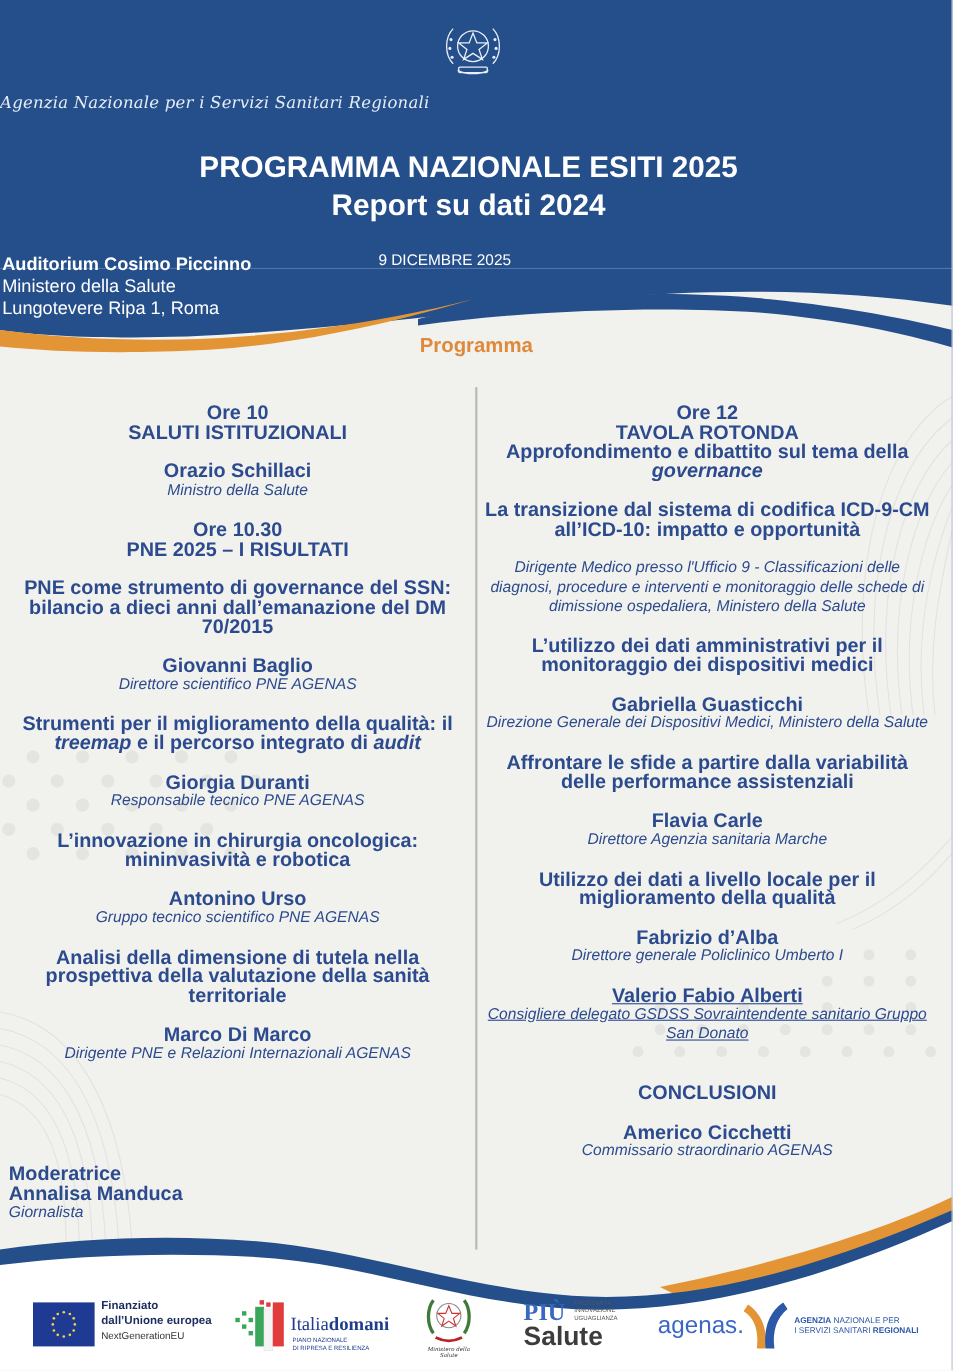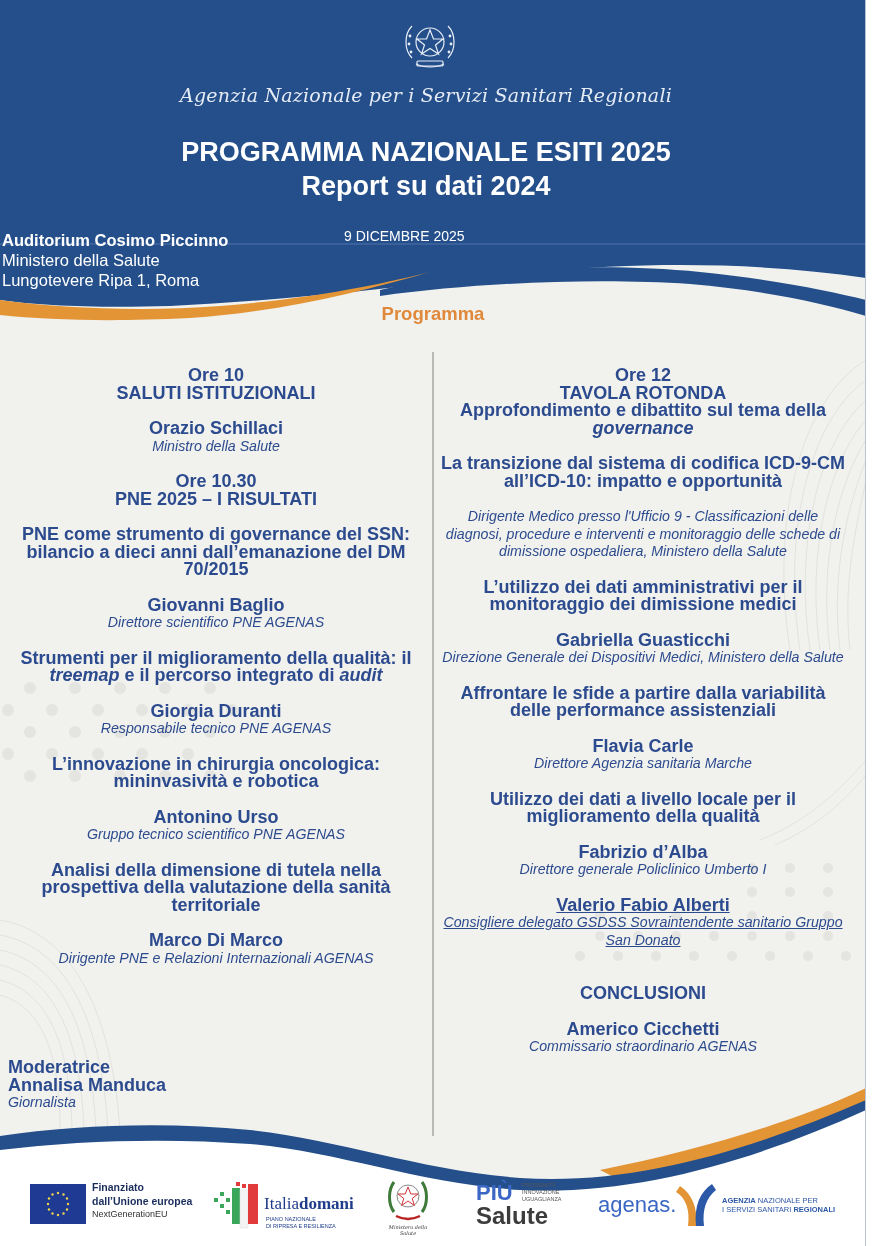--- a/index.html
+++ b/index.html
@@ -5,22 +5,22 @@
   * { box-sizing: border-box; margin: 0; padding: 0; }
   html, body { width: 872px; height: 1246px; overflow: hidden; background: #ffffff; }
   body { font-family: "DejaVu Sans", "Liberation Sans", sans-serif; position: relative; }
 
   .page { position: absolute; left: 0; top: 0; width: 866px; height: 1246px; background: #f1f1ee; overflow: hidden; }
   .page-edge { position: absolute; left: 865px; top: 0; width: 1px; height: 1246px; background: #b9c3d3; }
 
   .header-bg { position: absolute; left: 0; top: 0; width: 872px; height: 345px; }
 
   .emblem { position: absolute; left: 400px; top: 14px; width: 60px; height: 62px; }
-  .agency-script { position: absolute; left: 0; width: 852px; top: 84px; text-align: center;
-    font-family: "DejaVu Serif", "Liberation Serif", serif; font-style: italic; font-size: 19px;
+  .agency-script { position: absolute; left: 0; width: 852px; top: 84px; text-align: left;
+    font-family: "DejaVu Serif", "Liberation Serif", serif; font-style: italic; font-size: 15px;
     color: #e6ecf6; letter-spacing: 0.2px; }
 
   .title { position: absolute; left: 0; width: 852px; top: 135px; text-align: center; color: #ffffff;
     font-family: "Liberation Sans", sans-serif; font-weight: bold; font-size: 27px; line-height: 34px; }
 
   .venue { position: absolute; left: 2px; top: 230px; color: #ffffff; font-family: "Liberation Sans", sans-serif;
     font-size: 16.5px; line-height: 20px; }
   .venue .venue-name { font-weight: bold; }
   .date { position: absolute; left: 344px; top: 228px; color: #ffffff; font-family: "Liberation Sans", sans-serif; font-size: 14px; }
 
@@ -235,21 +235,21 @@
       <div class="b">Approfondimento e dibattito sul tema della</div>
       <div class="b em">governance</div>
     </div>
     <div class="block">
       <div class="b">La transizione dal sistema di codifica ICD-9-CM all’ICD-10: impatto e opportunità</div>
     </div>
     <div class="block">
       <div class="i">Dirigente Medico presso l'Ufficio 9 - Classificazioni delle diagnosi, procedure e interventi e monitoraggio delle schede di dimissione ospedaliera, Ministero della Salute</div>
     </div>
     <div class="block">
-      <div class="b">L’utilizzo dei dati amministrativi per il monitoraggio dei dimissione medici</div>
+      <div class="b">L’utilizzo dei dati amministrativi per il monitoraggio dei dispositivi medici</div>
     </div>
     <div class="block">
       <div class="b">Gabriella Guasticchi</div>
       <div class="i">Direzione Generale dei Dispositivi Medici, Ministero della Salute</div>
     </div>
     <div class="block">
       <div class="b">Affrontare le sfide a partire dalla variabilità delle performance assistenziali</div>
     </div>
     <div class="block">
       <div class="b">Flavia Carle</div>
@@ -341,21 +341,21 @@
         <path d="M8,36 C2,28 2,14 8,6" fill="none" stroke="#3f7a3a" stroke-width="3"></path>
         <path d="M36,36 C42,28 42,14 36,6" fill="none" stroke="#3f7a3a" stroke-width="3"></path>
         <circle cx="22" cy="20" r="11" fill="#ffffff" stroke="#888" stroke-width="1"></circle>
         <path d="M22,11 L24.8,18 L32,18 L26.2,22.5 L28.4,29.5 L22,25 L15.6,29.5 L17.8,22.5 L12,18 L19.2,18 Z" fill="#ffffff" stroke="#c33" stroke-width="1"></path>
         <path d="M10,40 C18,44 26,44 34,40" fill="none" stroke="#b22" stroke-width="2.5"></path>
       </svg>
       <div style="position:absolute;left:-4px;top:48px;width:52px;text-align:center;font-family:'DejaVu Serif',serif;font-style:italic;font-size:5px;color:#333;">Ministero della Salute</div>
     </div>
 
     <div class="logo piu">
-      <div style="position:absolute;left:2px;top:0;font-family:Liberation Sans, sans-serif;font-weight:bold;font-size:22px;color:#3a66c4;">PIÙ</div>
+      <div style="position:absolute;left:2px;top:0;font-family:Liberation Serif, serif;font-weight:bold;font-size:22px;color:#3a66c4;">PIÙ</div>
       <div style="position:absolute;left:48px;top:2px;font-family:'Liberation Sans',sans-serif;font-size:5.5px;line-height:7px;color:#555;">
         <div>PROSSIMITÀ</div>
         <div>INNOVAZIONE</div>
         <div>UGUAGLIANZA</div>
       </div>
       <div style="position:absolute;left:2px;top:22px;font-family:'Liberation Sans',sans-serif;font-weight:bold;font-size:24px;color:#3c3c3c;">Salute</div>
     </div>
 
     <div class="logo agenas">
       <div style="position:absolute;left:0;top:10px;font-family:'Liberation Sans',sans-serif;font-size:22px;color:#3a66c4;">agenas.</div>

